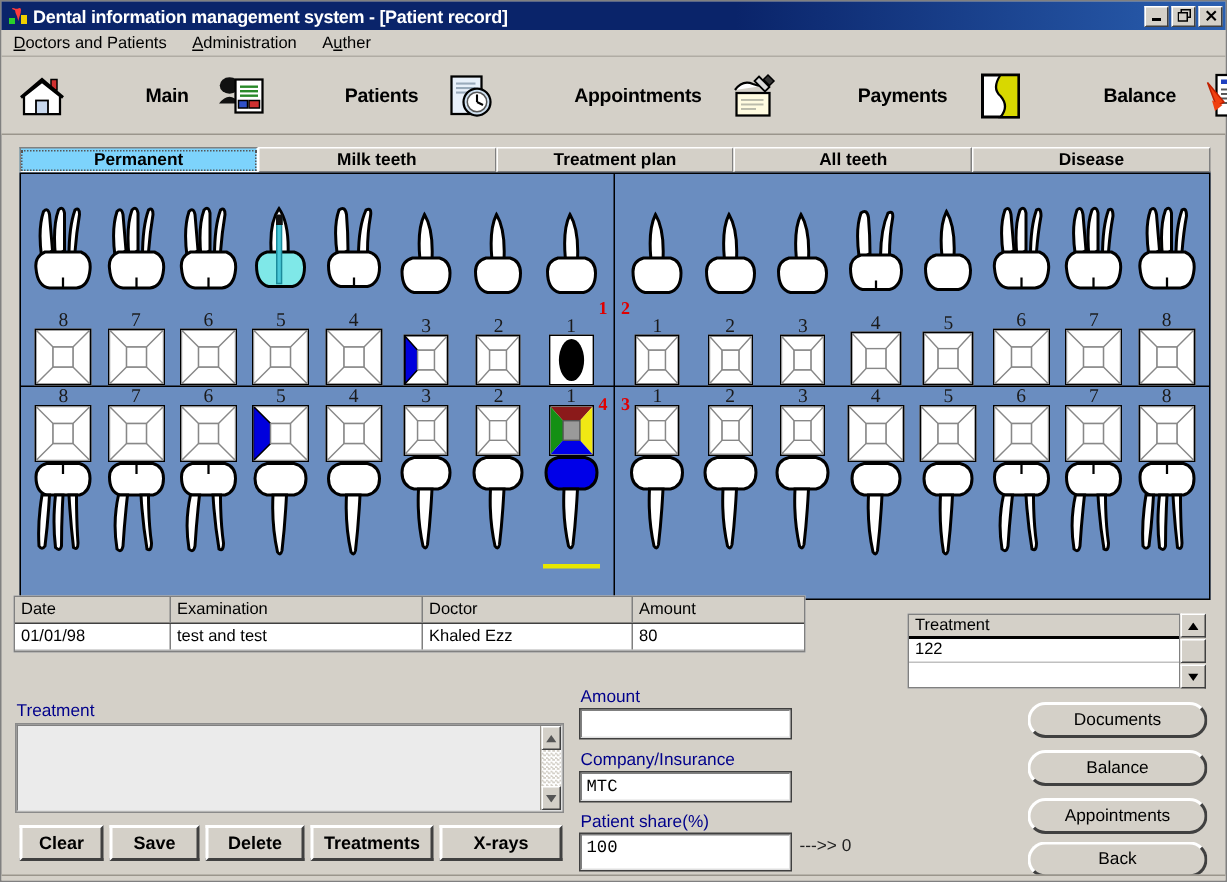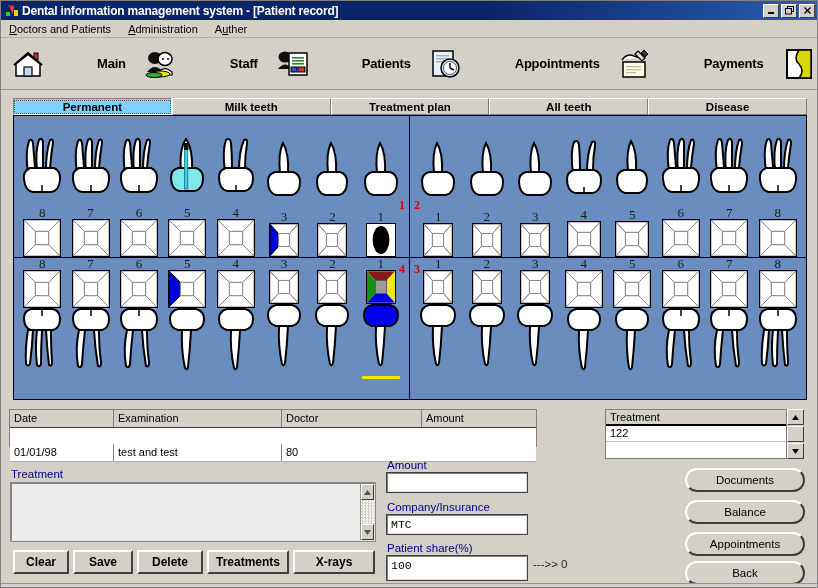--- a/index.html
+++ b/index.html
@@ -164,34 +164,34 @@
     position: absolute; font-size: 12px; font-weight: bold;
     color: #e00000; font-family: "Liberation Serif", serif;
   }
   .q1 .quadnum { right: 4px; bottom: 44px; }
   .q2 .quadnum { left: 4px; bottom: 44px; }
   .q3 .quadnum { right: 4px; top: 4px; }
   .q4 .quadnum { left: 4px; top: 4px; }
 
   
   .grid {
-    position: absolute; left: 8px; top: 408px;
+    position: absolute; left: 8px; top: 396px;
     width: 528px; height: 38px;
     border: 1px solid #808080;
     background: #fff;
     font-size: 11px;
   }
   .grid-row { display: flex; height: 18px; }
   .grid-head { background: #d4d0c8; border-bottom: 1px solid #404040; }
   .gc { border-right: 1px solid #808080; padding: 2px 4px; overflow: hidden; white-space: nowrap; color: #000; }
   .gc.c1 { width: 104px; }
   .gc.c2 { width: 168px; }
   .gc.c3 { width: 140px; }
   .gc.c4 { width: 114px; border-right: none; }
-  .grid-body { background: #fff; border-bottom: 1px solid #b0b0b0; margin-top: 16px; }
+  .grid-body { background: #fff; border-bottom: 1px solid #b0b0b0; }
 
   
   .trt-list {
     position: absolute; left: 604px; top: 408px;
     width: 182px; height: 50px;
     border: 1px solid #808080;
     background: #fff;
     font-size: 11px;
   }
   .trt-head {
@@ -329,36 +329,20 @@
         <svg width="34" height="34" viewBox="0 0 34 34">
           <rect x="23" y="6" width="4" height="7" fill="#d03030" stroke="#000" stroke-width="1"></rect>
           <path d="M3 18 L17 6 L31 18" fill="none" stroke="#000" stroke-width="2"></path>
           <path d="M5 17 L17 7.5 L29 17 L29 29 L5 29 Z" fill="#ffffff" stroke="#000" stroke-width="1.5"></path>
           <rect x="13" y="20" width="8" height="9" fill="#c8d8ee" stroke="#000" stroke-width="1.2"></rect>
         </svg>
       </span>
       <span class="tlabel">Main</span>
     </div>
 
-    <div class="tool">
-      <span class="ticon">
-        <svg width="34" height="34" viewBox="0 0 34 34">
-          <ellipse cx="11" cy="11" rx="7" ry="6" fill="#111"></ellipse>
-          <path d="M3 25 Q11 15 19 25 Z" fill="#111"></path>
-          <ellipse cx="21" cy="12" rx="7" ry="6.5" fill="#fff" stroke="#000" stroke-width="1.5"></ellipse>
-          <path d="M15 9 Q21 3 27 9 Q25 6 21 6 Q17 6 15 9 Z" fill="#111"></path>
-          <circle cx="19" cy="12" r="1" fill="#000"></circle>
-          <circle cx="24" cy="12" r="1" fill="#000"></circle>
-          <path d="M14 25 Q21 18 28 25 L28 28 L14 28 Z" fill="#fff" stroke="#000" stroke-width="1.2"></path>
-          <ellipse cx="16" cy="27" rx="10" ry="3" fill="#e8e000" stroke="#000" stroke-width="1"></ellipse>
-          <ellipse cx="10" cy="28" rx="8" ry="2.5" fill="#2ab02a" stroke="#000" stroke-width="1"></ellipse>
-        </svg>
-      </span>
-      <span class="tlabel">Staff</span>
-    </div>
 
     <div class="tool">
       <span class="ticon">
         <svg width="34" height="34" viewBox="0 0 34 34">
           <ellipse cx="9" cy="10" rx="6.5" ry="5.5" fill="#111"></ellipse>
           <path d="M2 22 Q9 13 16 22 Z" fill="#111"></path>
           <rect x="13" y="6" width="18" height="22" fill="#fff" stroke="#000" stroke-width="1.5"></rect>
           <rect x="16" y="10" width="12" height="1.6" fill="#2a8a2a"></rect>
           <rect x="16" y="13" width="12" height="1.6" fill="#2a8a2a"></rect>
           <rect x="16" y="16" width="12" height="1.6" fill="#2a8a2a"></rect>
@@ -973,20 +957,21 @@
   <div class="grid">
     <div class="grid-row grid-head">
       <div class="gc c1">Date</div>
       <div class="gc c2">Examination</div>
       <div class="gc c3">Doctor</div>
       <div class="gc c4">Amount</div>
     </div>
     <div class="grid-row grid-body">
       <div class="gc c1">01/01/98</div>
       <div class="gc c2">test and test</div>
+      <div class="gc c3">Khaled Ezz</div>
       <div class="gc c4">80</div>
     </div>
   </div>
 
   <div class="trt-list">
     <div class="trt-head">Treatment</div>
     <div class="trt-item">122</div>
   </div>
   <div class="vscroll">
     <div class="sbtn">

